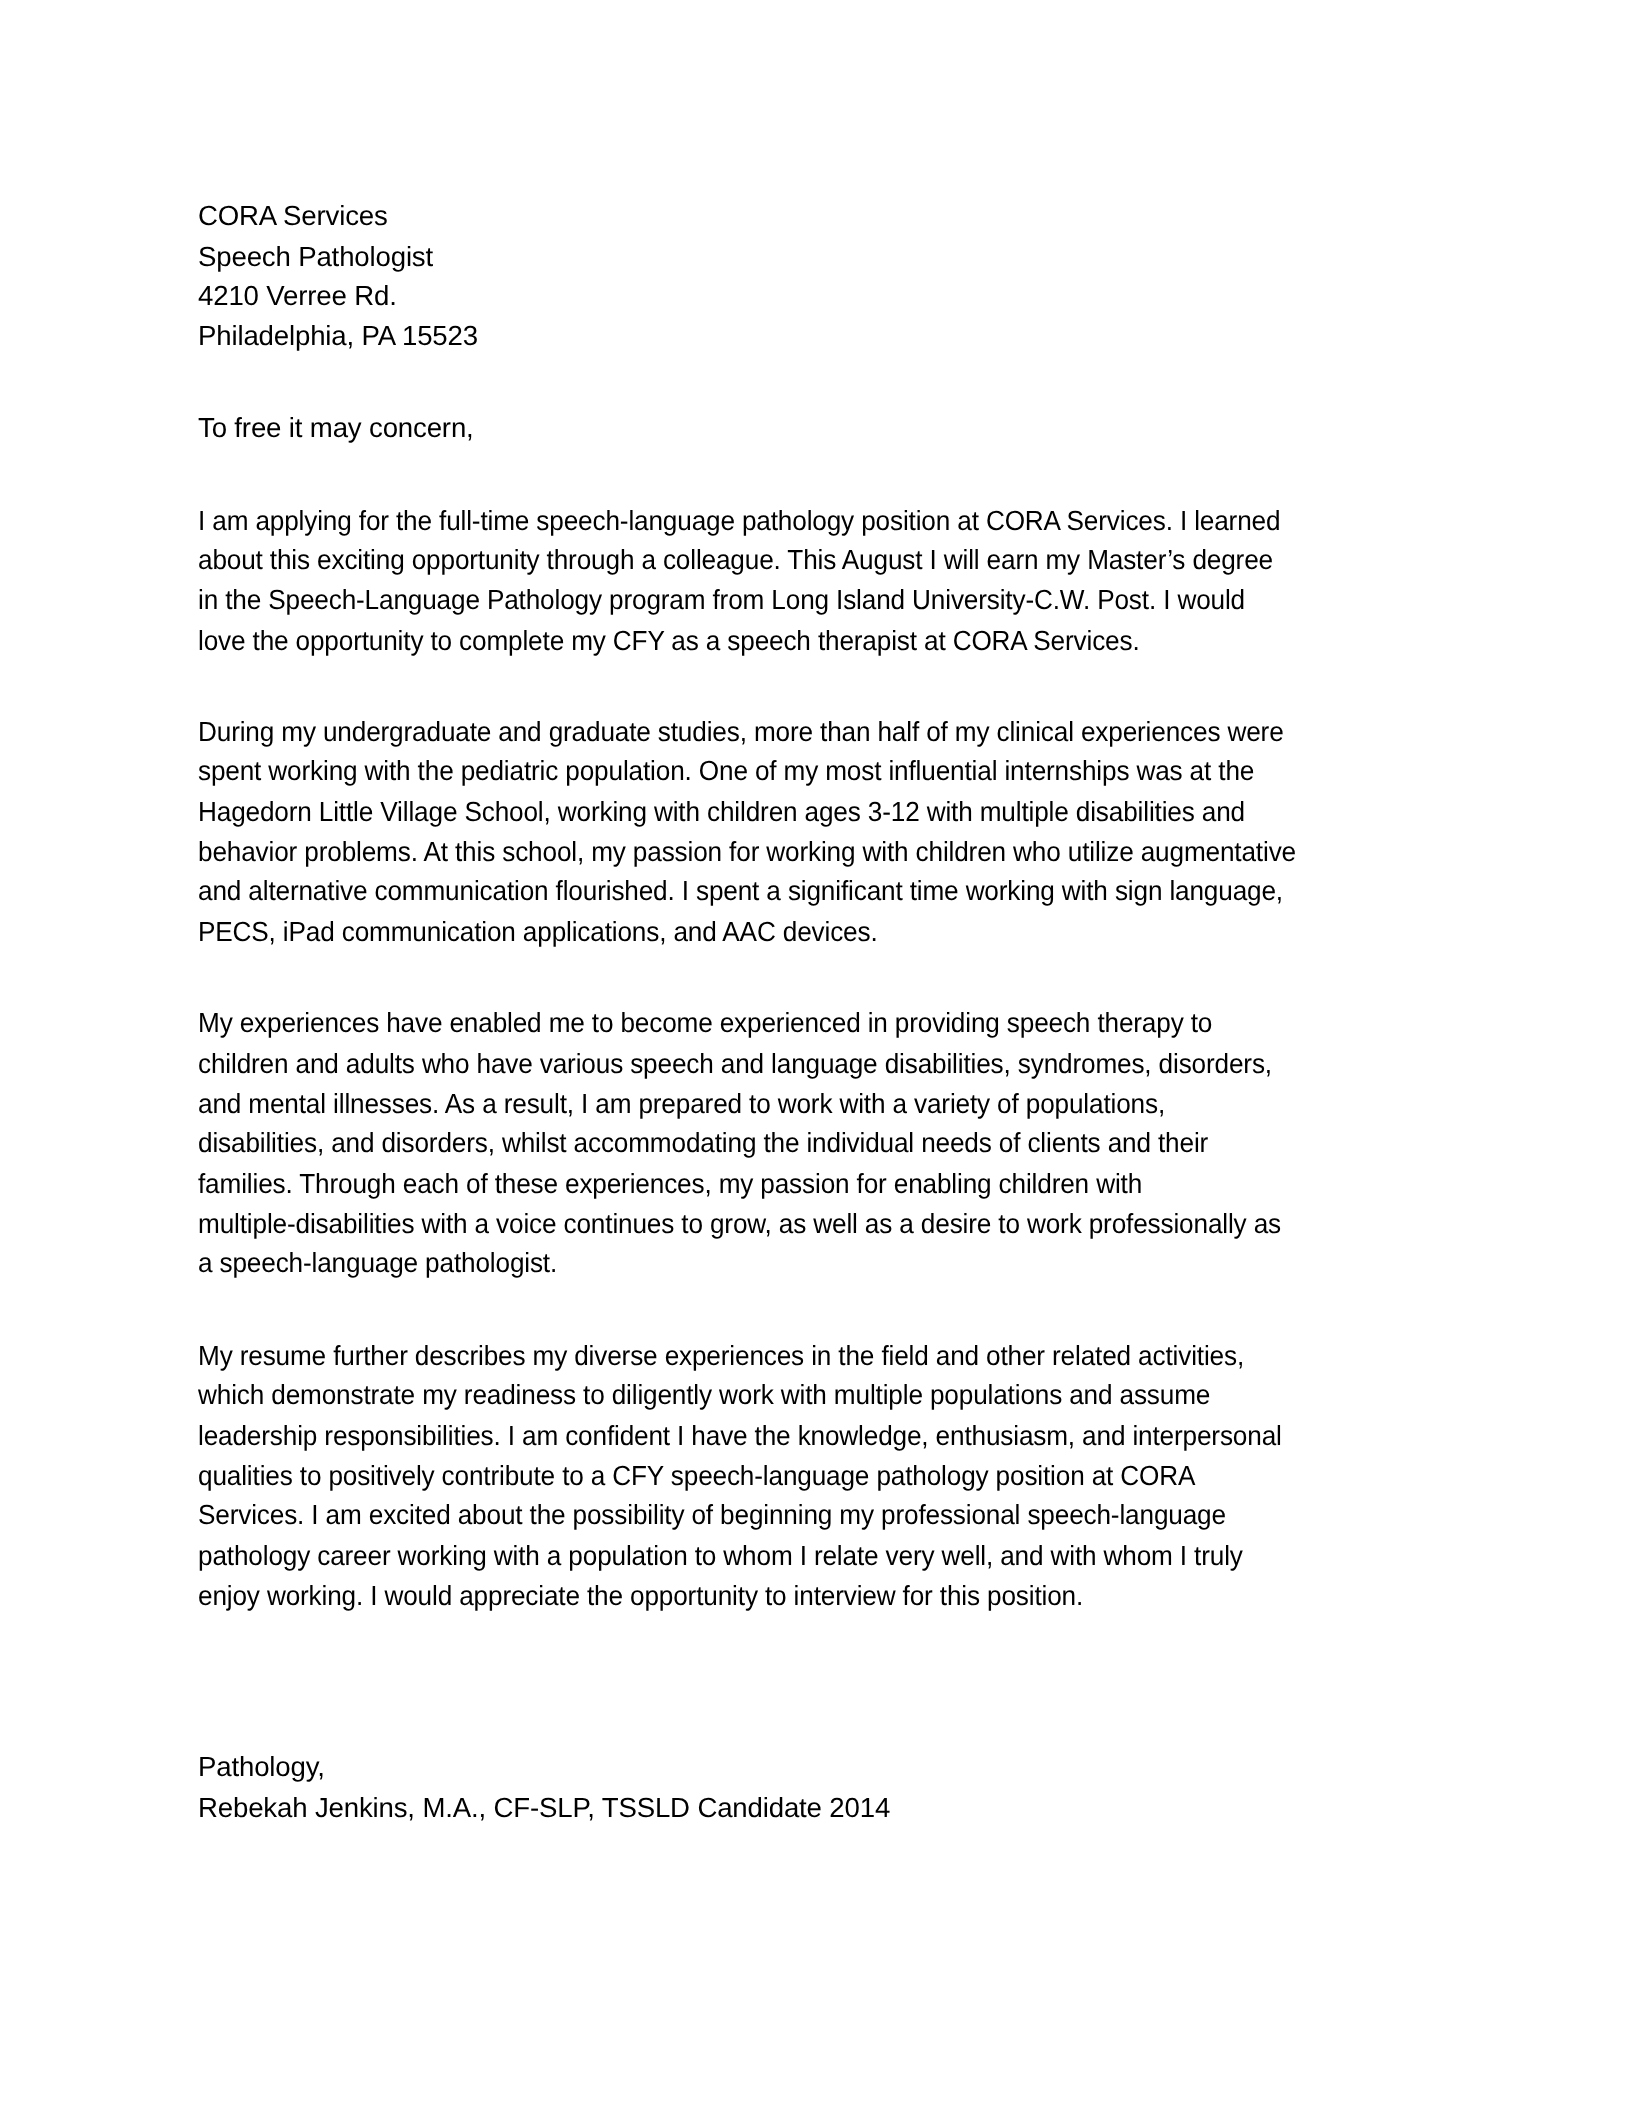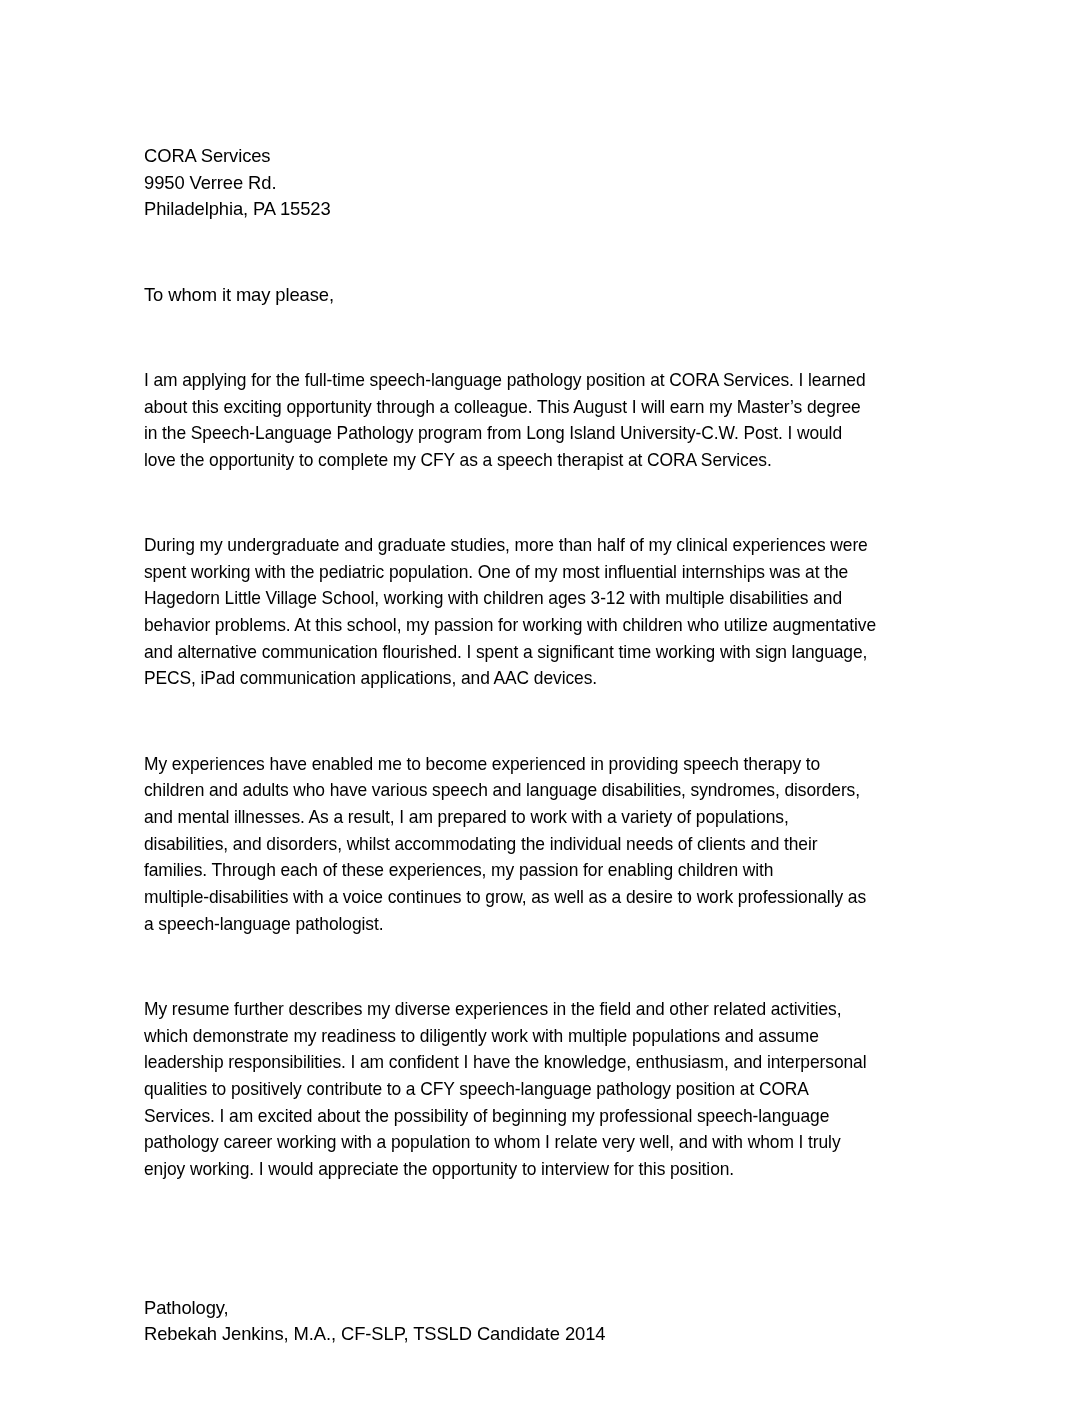--- a/index.html
+++ b/index.html
@@ -17,44 +17,45 @@
     }
     .page {
       position: absolute;
       left: 128px;
       top: 127px;
       width: 880px;
       font-size: 18.4px;
       line-height: 26.65px;
       letter-spacing: -0.1px;
     }
-    .block { margin: 16px; }
+    .block { margin: 4px; }
     .line { display: block; white-space: nowrap; }
     .gap { height: 26.65px; }
     .gap2 { height: 53.3px; }
     .body-text .line {
       font-size: 18.4px;
       transform-origin: left center;
     }
   </style>
 </head>
 <body>
 
 <div class="page">
 
   <div class="block">
     <span class="line">CORA Services</span>
-    <span class="line">9950 Verree Rd.</span>
+    <span class="line">Speech Pathologist</span>
+    <span class="line">4210 Verree Rd.</span>
     <span class="line">Philadelphia, PA 15523</span>
   </div>
 
   <div class="gap"></div>
 
   <div class="block">
-    <span class="line">To whom it may please,</span>
+    <span class="line">To free it may concern,</span>
   </div>
 
   <div class="gap"></div>
 
   <div class="block body-text">
     <span class="line" style="transform: scaleX(0.9477);">I am applying for the full-time speech-language pathology position at CORA Services. I learned</span>
     <span class="line" style="transform: scaleX(0.9477);">about this exciting opportunity through a colleague. This August I will earn my Master’s degree</span>
     <span class="line" style="transform: scaleX(0.9477);">in the Speech-Language Pathology program from Long Island University-C.W. Post.  I would</span>
     <span class="line" style="transform: scaleX(0.9477);">love the opportunity to complete my CFY as a speech therapist at CORA Services.</span>
   </div>

